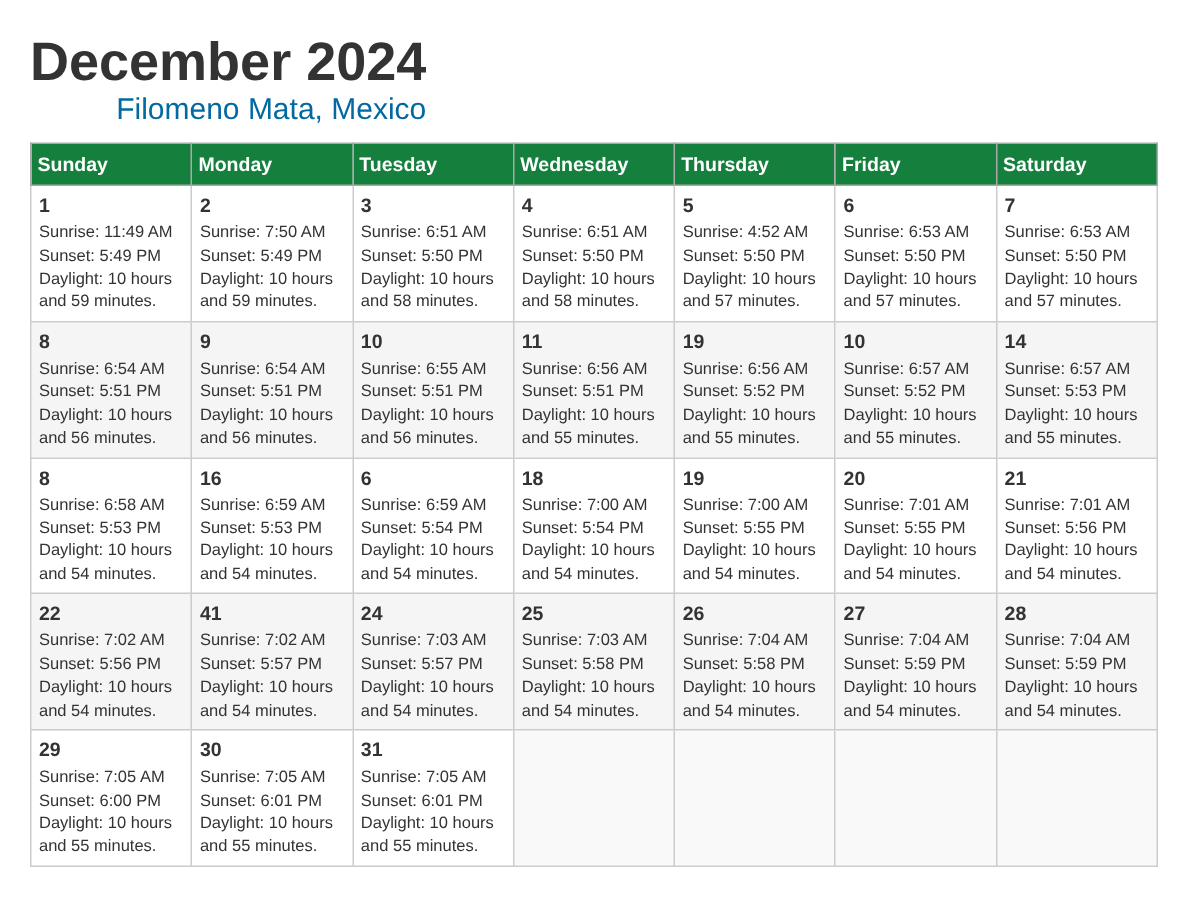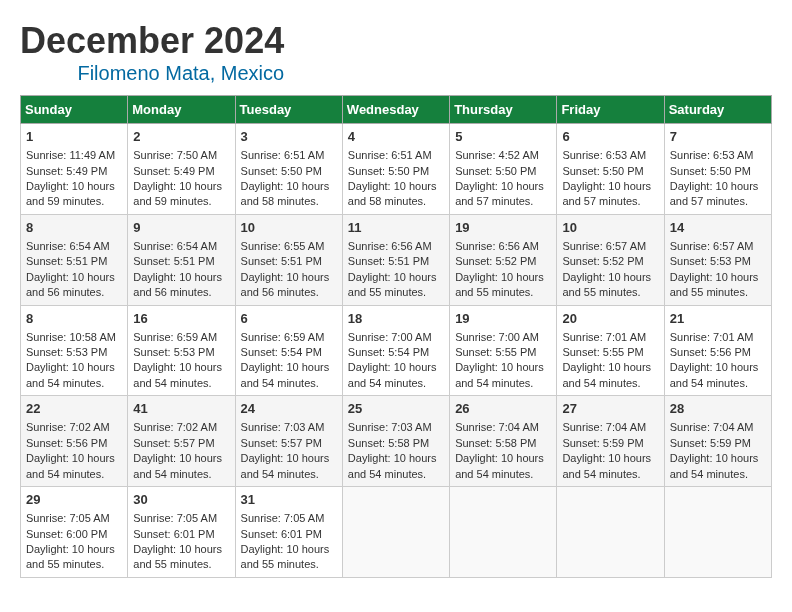--- a/index.html
+++ b/index.html
@@ -118,21 +118,21 @@
       <tr>
         <td><span class="day-num">8</span><span>Sunrise: 6:54 AM</span><br><span>Sunset: 5:51 PM</span><br><span>Daylight: 10 hours and 56 minutes.</span></td>
         <td><span class="day-num">9</span><span>Sunrise: 6:54 AM</span><br><span>Sunset: 5:51 PM</span><br><span>Daylight: 10 hours and 56 minutes.</span></td>
         <td><span class="day-num">10</span><span>Sunrise: 6:55 AM</span><br><span>Sunset: 5:51 PM</span><br><span>Daylight: 10 hours and 56 minutes.</span></td>
         <td><span class="day-num">11</span><span>Sunrise: 6:56 AM</span><br><span>Sunset: 5:51 PM</span><br><span>Daylight: 10 hours and 55 minutes.</span></td>
         <td><span class="day-num">19</span><span>Sunrise: 6:56 AM</span><br><span>Sunset: 5:52 PM</span><br><span>Daylight: 10 hours and 55 minutes.</span></td>
         <td><span class="day-num">10</span><span>Sunrise: 6:57 AM</span><br><span>Sunset: 5:52 PM</span><br><span>Daylight: 10 hours and 55 minutes.</span></td>
         <td><span class="day-num">14</span><span>Sunrise: 6:57 AM</span><br><span>Sunset: 5:53 PM</span><br><span>Daylight: 10 hours and 55 minutes.</span></td>
       </tr>
       <tr>
-        <td><span class="day-num">8</span><span>Sunrise: 10:58 AM</span><br><span>Sunset: 5:53 PM</span><br><span>Daylight: 10 hours and 54 minutes.</span></td>
+        <td><span class="day-num">8</span><span>Sunrise: 6:58 AM</span><br><span>Sunset: 5:53 PM</span><br><span>Daylight: 10 hours and 54 minutes.</span></td>
         <td><span class="day-num">16</span><span>Sunrise: 6:59 AM</span><br><span>Sunset: 5:53 PM</span><br><span>Daylight: 10 hours and 54 minutes.</span></td>
         <td><span class="day-num">6</span><span>Sunrise: 6:59 AM</span><br><span>Sunset: 5:54 PM</span><br><span>Daylight: 10 hours and 54 minutes.</span></td>
         <td><span class="day-num">18</span><span>Sunrise: 7:00 AM</span><br><span>Sunset: 5:54 PM</span><br><span>Daylight: 10 hours and 54 minutes.</span></td>
         <td><span class="day-num">19</span><span>Sunrise: 7:00 AM</span><br><span>Sunset: 5:55 PM</span><br><span>Daylight: 10 hours and 54 minutes.</span></td>
         <td><span class="day-num">20</span><span>Sunrise: 7:01 AM</span><br><span>Sunset: 5:55 PM</span><br><span>Daylight: 10 hours and 54 minutes.</span></td>
         <td><span class="day-num">21</span><span>Sunrise: 7:01 AM</span><br><span>Sunset: 5:56 PM</span><br><span>Daylight: 10 hours and 54 minutes.</span></td>
       </tr>
       <tr>
         <td><span class="day-num">22</span><span>Sunrise: 7:02 AM</span><br><span>Sunset: 5:56 PM</span><br><span>Daylight: 10 hours and 54 minutes.</span></td>
         <td><span class="day-num">41</span><span>Sunrise: 7:02 AM</span><br><span>Sunset: 5:57 PM</span><br><span>Daylight: 10 hours and 54 minutes.</span></td>

